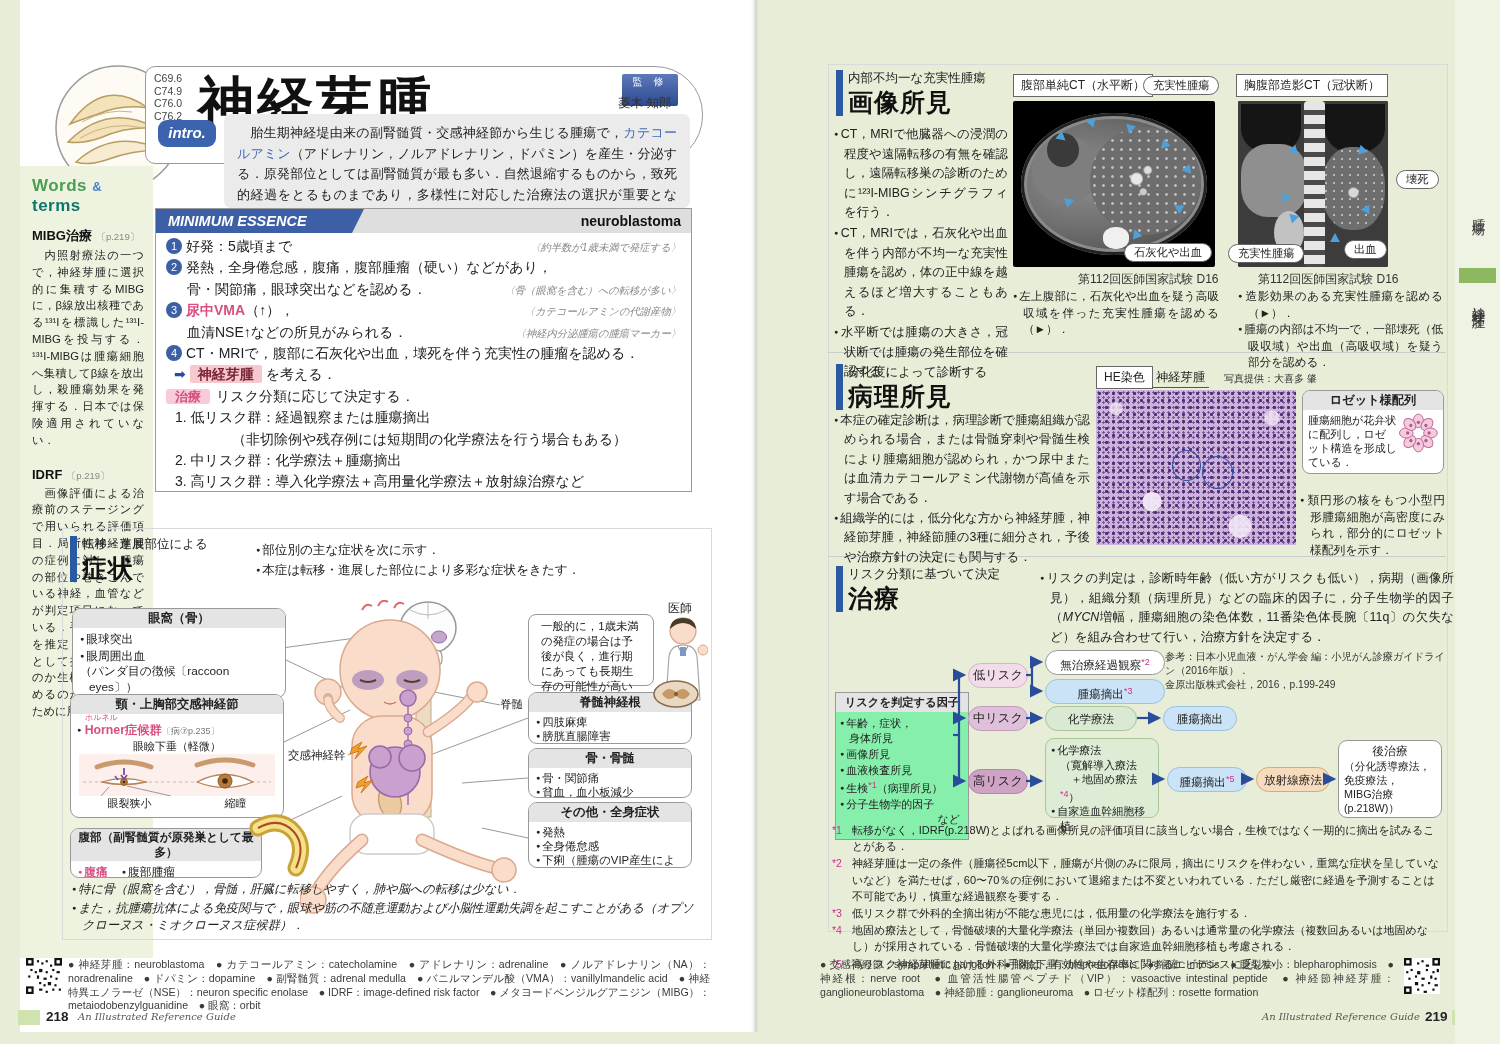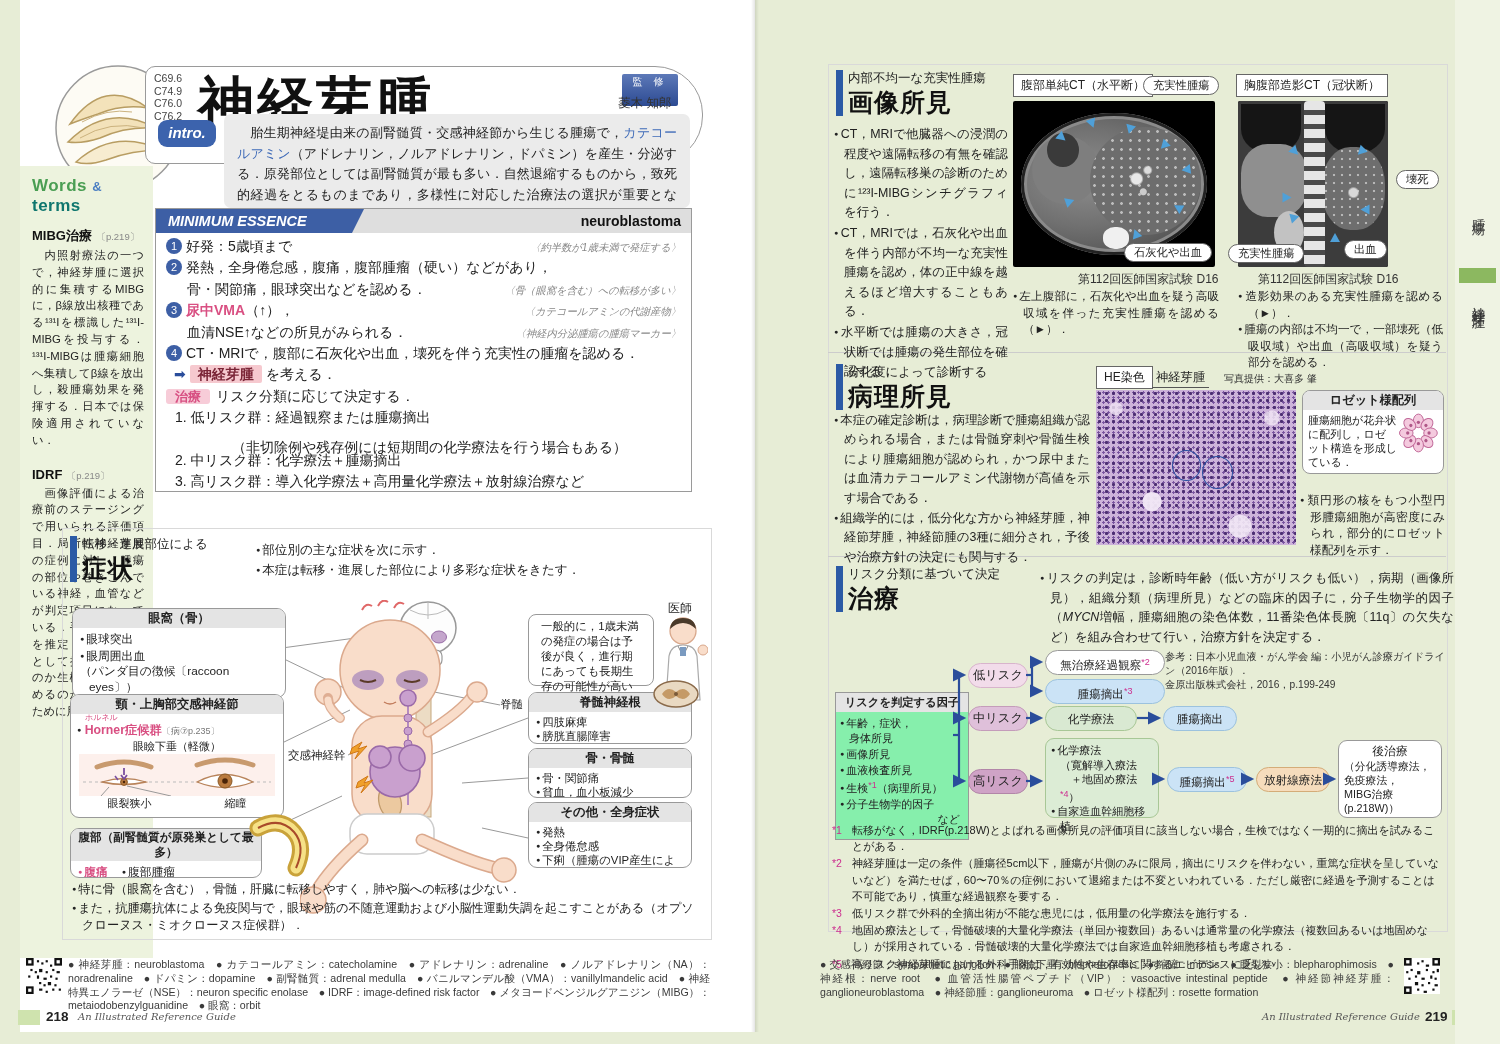--- a/index.html
+++ b/index.html
@@ -175,21 +175,21 @@
       <div class="me-row">
           <span><span class="me-arrow">➡</span><span class="hl-pink">神経芽腫</span> <span>を考える．</span></span>
         </div>
       <div class="me-row">
           <span><span class="tx-badge">治療</span><span>リスク分類に応じて決定する．</span></span>
         </div>
       <div class="me-row">
           <span class="nodot">1. 低リスク群：経過観察または腫瘍摘出</span>
         </div>
       <div class="me-row">
-          <span style="padding-left:66px;margin-top:8px;">（非切除例や残存例には短期間の化学療法を行う場合もある）</span>
+          <span style="padding-left:66px;">（非切除例や残存例には短期間の化学療法を行う場合もある）</span>
         </div>
       <div class="me-row">
           <span class="nodot">2. 中リスク群：化学療法＋腫瘍摘出</span>
         </div>
       <div class="me-row">
           <span class="nodot">3. 高リスク群：導入化学療法＋高用量化学療法＋放射線治療など</span>
         </div>
     </div>
   </div>
 
@@ -344,21 +344,21 @@
 
   <div class="dbox" style="left:528px;top:802px;width:162px;height:64px;">
     <div class="hd">その他・全身症状</div>
     <div class="bd" style="font-size:11.4px;line-height:14px;">
       <div class="dot">発熱</div>
       <div class="dot">全身倦怠感</div>
       <div class="dot">下痢（腫瘍のVIP産生による）</div>
     </div>
   </div>
 
-  <div class="abs lead" style="left:72px;top:880px;width:628px;font-size:12.2px;line-height:17.5px;">
+  <div class="abs lead" style="left:72px;top:880px;width:628px;font-size:12.2px;line-height:17.5px;font-style:italic;">
     <p>特に骨（眼窩を含む），骨髄，肝臓に転移しやすく，肺や脳への転移は少ない．</p>
     <p>また，抗腫瘍抗体による免疫関与で，眼球や筋の不随意運動および小脳性運動失調を起こすことがある（オプソクローヌス・ミオクローヌス症候群）．</p>
   </div>
 
   <div class="frame" style="left:828px;top:64px;width:618px;height:866px;"></div>
   <div class="abs" style="left:828px;top:352px;width:618px;height:1px;background:#ccc;"></div>
   <div class="abs" style="left:828px;top:556px;width:618px;height:1px;background:#ccc;"></div>
 
   <div class="sec-bar" style="left:836px;top:70px;height:46px;"></div>
   <div class="sec-sub" style="left:848px;top:70px;">内部不均一な充実性腫瘍</div>

